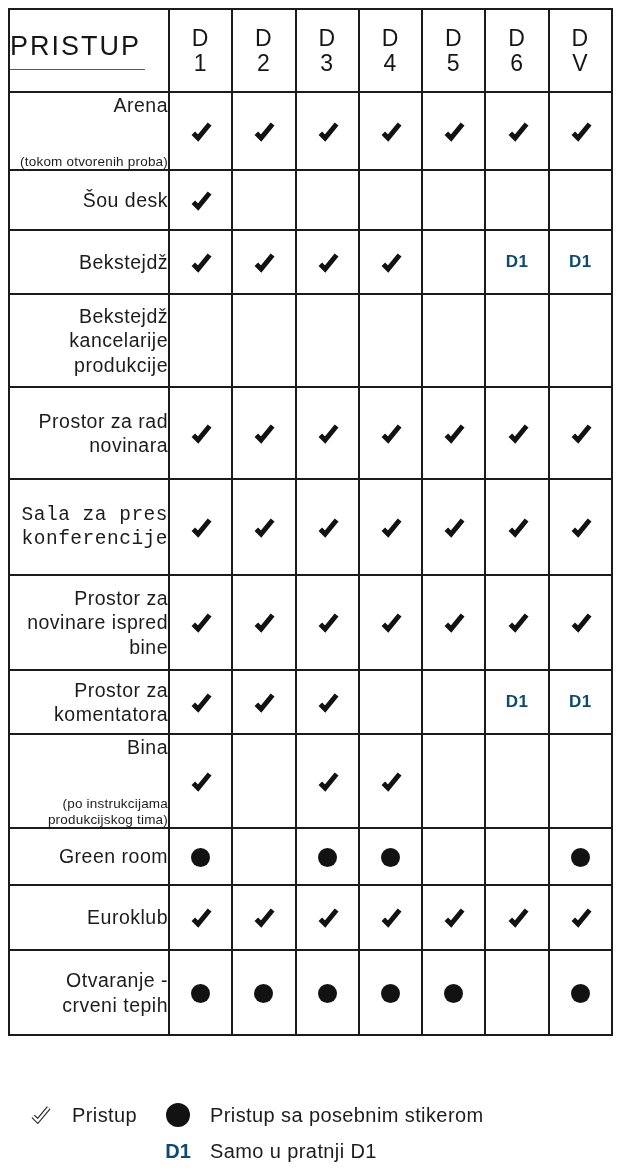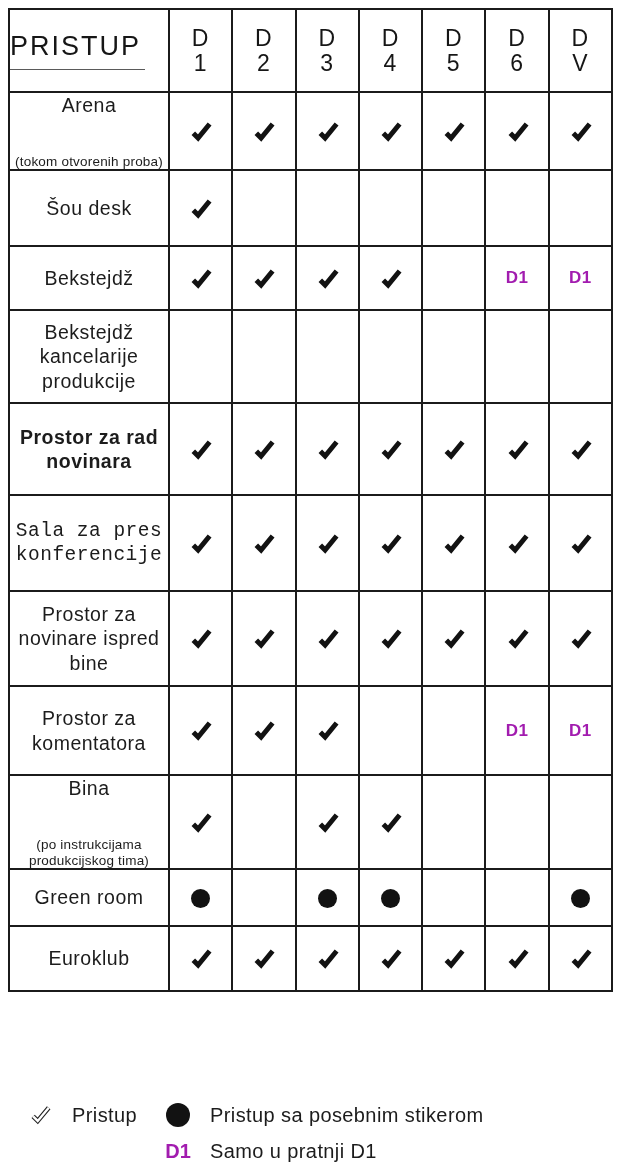--- a/index.html
+++ b/index.html
@@ -50,21 +50,21 @@
     vertical-align: middle;
     text-align: center;
     font-weight: 400;
     font-size: 23px;
     line-height: 1.08;
     letter-spacing: 1px;
     color: #161616;
   }
   td.row-label {
     vertical-align: middle;
-    text-align: center;
+    text-align: right;
     padding: 6px 6px 6px 17px;
   }
   td.row-label .lbl {
     font-size: 19.5px;
     line-height: 1.28;
     letter-spacing: 0.5px;
     color: #1c1c1c;
   }
   td.row-label .sub {
     font-size: 13.5px;
@@ -83,21 +83,21 @@
     width: 19px;
     height: 19px;
     border-radius: 50%;
     background: #121212;
     vertical-align: middle;
   }
   .d1 {
     font-weight: 700;
     font-size: 17px;
     letter-spacing: 0.5px;
-    color: #a21caf;
+    color: #0c4a6e;
   }
   
   .legend {
     position: absolute;
     left: 0;
     top: 1098px;
     width: 620px;
     font-size: 20px;
     letter-spacing: 0.4px;
     color: #1c1c1c;
@@ -195,21 +195,21 @@
           <td class="cell"><svg width="23" height="23" viewBox="0 0 24 24" class="check">
               <path d="M4.5 13.8 L9.5 18.8 L21.5 4.2" fill="none" stroke="#121212" stroke-width="5.2" stroke-linejoin="miter"></path>
             </svg></td>
           <td class="cell"><svg width="23" height="23" viewBox="0 0 24 24" class="check">
               <path d="M4.5 13.8 L9.5 18.8 L21.5 4.2" fill="none" stroke="#121212" stroke-width="5.2" stroke-linejoin="miter"></path>
             </svg></td>
           <td class="cell"><svg width="23" height="23" viewBox="0 0 24 24" class="check">
               <path d="M4.5 13.8 L9.5 18.8 L21.5 4.2" fill="none" stroke="#121212" stroke-width="5.2" stroke-linejoin="miter"></path>
             </svg></td>
         </tr>
-        <tr style="height: 76px;">
+        <tr style="height: 60px;">
           <td class="row-label">
             <div class="lbl">Šou desk</div>
           </td>
           <td class="cell"><svg width="23" height="23" viewBox="0 0 24 24" class="check">
               <path d="M4.5 13.8 L9.5 18.8 L21.5 4.2" fill="none" stroke="#121212" stroke-width="5.2" stroke-linejoin="miter"></path>
             </svg></td>
           <td class="cell"></td>
           <td class="cell"></td>
           <td class="cell"></td>
           <td class="cell"></td>
@@ -241,21 +241,21 @@
             <div class="lbl">Bekstejdž kancelarije produkcije</div>
           </td>
           <td class="cell"></td>
           <td class="cell"></td>
           <td class="cell"></td>
           <td class="cell"></td>
           <td class="cell"></td>
           <td class="cell"></td>
           <td class="cell"></td>
         </tr>
-        <tr style="height: 92px; font-weight: bold;">
+        <tr style="height: 92px;">
           <td class="row-label">
             <div class="lbl">Prostor za rad novinara</div>
           </td>
           <td class="cell"><svg width="23" height="23" viewBox="0 0 24 24" class="check">
               <path d="M4.5 13.8 L9.5 18.8 L21.5 4.2" fill="none" stroke="#121212" stroke-width="5.2" stroke-linejoin="miter"></path>
             </svg></td>
           <td class="cell"><svg width="23" height="23" viewBox="0 0 24 24" class="check">
               <path d="M4.5 13.8 L9.5 18.8 L21.5 4.2" fill="none" stroke="#121212" stroke-width="5.2" stroke-linejoin="miter"></path>
             </svg></td>
           <td class="cell"><svg width="23" height="23" viewBox="0 0 24 24" class="check">
@@ -319,21 +319,21 @@
           <td class="cell"><svg width="23" height="23" viewBox="0 0 24 24" class="check">
               <path d="M4.5 13.8 L9.5 18.8 L21.5 4.2" fill="none" stroke="#121212" stroke-width="5.2" stroke-linejoin="miter"></path>
             </svg></td>
           <td class="cell"><svg width="23" height="23" viewBox="0 0 24 24" class="check">
               <path d="M4.5 13.8 L9.5 18.8 L21.5 4.2" fill="none" stroke="#121212" stroke-width="5.2" stroke-linejoin="miter"></path>
             </svg></td>
           <td class="cell"><svg width="23" height="23" viewBox="0 0 24 24" class="check">
               <path d="M4.5 13.8 L9.5 18.8 L21.5 4.2" fill="none" stroke="#121212" stroke-width="5.2" stroke-linejoin="miter"></path>
             </svg></td>
         </tr>
-        <tr style="height: 89px;">
+        <tr style="height: 64px;">
           <td class="row-label">
             <div class="lbl">Prostor za komentatora</div>
           </td>
           <td class="cell"><svg width="23" height="23" viewBox="0 0 24 24" class="check">
               <path d="M4.5 13.8 L9.5 18.8 L21.5 4.2" fill="none" stroke="#121212" stroke-width="5.2" stroke-linejoin="miter"></path>
             </svg></td>
           <td class="cell"><svg width="23" height="23" viewBox="0 0 24 24" class="check">
               <path d="M4.5 13.8 L9.5 18.8 L21.5 4.2" fill="none" stroke="#121212" stroke-width="5.2" stroke-linejoin="miter"></path>
             </svg></td>
           <td class="cell"><svg width="23" height="23" viewBox="0 0 24 24" class="check">
@@ -393,20 +393,32 @@
             </svg></td>
           <td class="cell"><svg width="23" height="23" viewBox="0 0 24 24" class="check">
               <path d="M4.5 13.8 L9.5 18.8 L21.5 4.2" fill="none" stroke="#121212" stroke-width="5.2" stroke-linejoin="miter"></path>
             </svg></td>
           <td class="cell"><svg width="23" height="23" viewBox="0 0 24 24" class="check">
               <path d="M4.5 13.8 L9.5 18.8 L21.5 4.2" fill="none" stroke="#121212" stroke-width="5.2" stroke-linejoin="miter"></path>
             </svg></td>
           <td class="cell"><svg width="23" height="23" viewBox="0 0 24 24" class="check">
               <path d="M4.5 13.8 L9.5 18.8 L21.5 4.2" fill="none" stroke="#121212" stroke-width="5.2" stroke-linejoin="miter"></path>
             </svg></td>
+        </tr>
+        <tr style="height: 85px;">
+          <td class="row-label">
+            <div class="lbl">Otvaranje - crveni tepih</div>
+          </td>
+          <td class="cell"><span class="dot"></span></td>
+          <td class="cell"><span class="dot"></span></td>
+          <td class="cell"><span class="dot"></span></td>
+          <td class="cell"><span class="dot"></span></td>
+          <td class="cell"><span class="dot"></span></td>
+          <td class="cell"></td>
+          <td class="cell"><span class="dot"></span></td>
         </tr>
       </tbody>
   </table>
 
   <div class="legend">
     <div class="legend-row">
       <div class="legend-group first">
         <span class="legend-sym">
           <svg width="22" height="22" viewBox="0 0 24 24">
             <path d="M4.5 13.5 L9.5 18.5 L21.5 4" fill="none" stroke="#222" stroke-width="5" stroke-linejoin="miter"></path>

